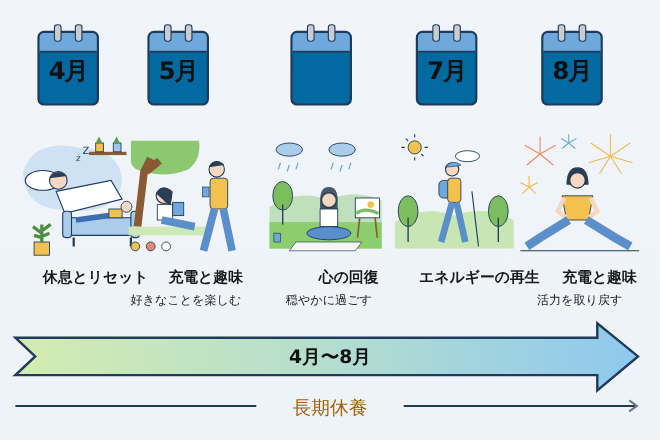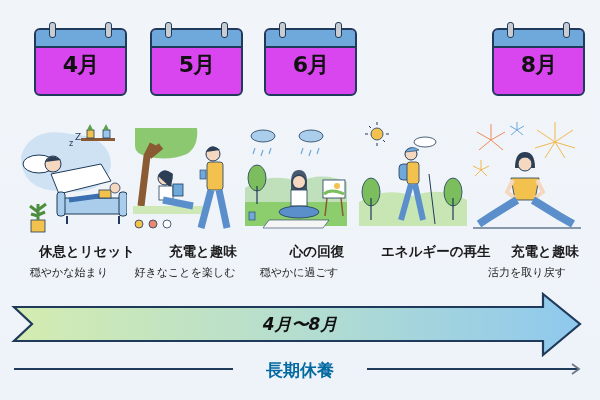--- a/index.html
+++ b/index.html
@@ -5,21 +5,21 @@
   html, body { margin: 0; padding: 0; }
   body {
     width: 600px; height: 400px; overflow: hidden; position: relative;
     background: linear-gradient(180deg, #f1f5fa 0%, #eef3f9 100%);
     font-family: "DejaVu Sans", "Liberation Sans", sans-serif;
     color: #1b1b1b;
   }
   .col { position: absolute; top: 0; width: 116px; height: 290px; }
   .cal {
     position: absolute; top: 28px; left: 50%; margin-left: -35px;
-    width: 93px; height: 68px; background: #d946ef;
+    width: 56px; height: 68px; background: #0369a1;
     border: 2px solid #1f3a5a; border-radius: 6px; box-sizing: border-box; overflow: visible;
   }
   .cal-head { height: 16px; background: #6fa9dc; border-bottom: 2px solid #1f3a5a; border-radius: 4px 4px 0 0; }
   .ring { position: absolute; top: -8px; width: 5px; height: 14px; background: #c9cdd2; border: 1.5px solid #1f3a5a; border-radius: 3px; }
   .ring.l { left: 13px; } .ring.r { right: 13px; }
   .cal-label {
     position: absolute; top: 20px; left: 0; right: 0; text-align: center;
     font-size: 22px; font-weight: bold; color: #111; letter-spacing: -1px;
   }
   .illus { position: absolute; top: 116px; left: 0; width: 116px; height: 120px; }
@@ -27,26 +27,26 @@
     position: absolute; top: 243px; left: -10px; right: -10px; text-align: center;
     font-size: 13.5px; font-weight: bold; color: #1a1a1a; white-space: nowrap; padding-left: 36px;
   }
   .sub {
     position: absolute; top: 265px; left: -10px; right: -10px; text-align: center;
     font-size: 11px; color: #222; white-space: nowrap;
   }
   .arrow-wrap { position: absolute; left: 0; top: 288px; width: 600px; height: 75px; }
   .arrow-label {
     position: absolute; top: 313px; left: 0; width: 600px; text-align: center;
-    font-size: 17px; font-weight: bold; color: #111; font-style: italic;
+    font-size: 17px; font-weight: bold; color: #111;
   }
   .bottom-line { position: absolute; top: 358px; left: 0; width: 600px; height: 24px; }
   .bottom-label {
     position: absolute; top: 359px; left: 225px; width: 150px; text-align: center;
-    font-size: 17px; font-weight: bold; color: #0369a1; background: transparent;
+    font-size: 17px; font-weight: normal; color: #a16207; background: transparent;
   }
 </style>
 </head>
 <body>
 
 <div class="col" style="left:11px;">
   <div class="cal">
     <div class="cal-head"></div>
     <span class="ring l"></span>
     <span class="ring r"></span>
@@ -70,24 +70,23 @@
     <rect x="108" y="76" width="8" height="24" rx="3" fill="#a9cdea" stroke="#1f3a5a" stroke-width="1"></rect>
     <path d="M58 84 L88 80" stroke="#3b6fb0" stroke-width="5"></path>
     <rect x="88" y="74" width="12" height="8" fill="#f2c14e" stroke="#1f3a5a" stroke-width="0.8"></rect>
     <circle cx="104" cy="72" r="5" fill="#f6d7bf" stroke="#1f3a5a" stroke-width="0.8"></circle>
     <rect x="20" y="104" width="14" height="12" fill="#f2c14e" stroke="#1f3a5a" stroke-width="0.8"></rect>
     <path d="M27 104 L27 88 M27 96 L19 90 M27 94 L35 88 M27 100 L20 98 M27 99 L34 96" stroke="#4e8d3d" stroke-width="3"></path>
     <line x1="56" y1="100" x2="56" y2="108" stroke="#1f3a5a" stroke-width="2"></line>
     <line x1="108" y1="100" x2="108" y2="108" stroke="#1f3a5a" stroke-width="2"></line>
   </svg>
   <div class="title">休息とリセット</div>
-  <div class="sub">穏やかな始まり</div>
-</div>
-
-<div class="col" style="left:127px;">
+</div>
+
+<div class="col" style="left:111px;">
   <div class="cal">
     <div class="cal-head"></div>
     <span class="ring l"></span>
     <span class="ring r"></span>
     <div class="cal-label">5月</div>
   </div>
   <svg class="illus" viewBox="0 0 116 120">
     <path d="M8 12 L70 12 Q72 30 60 38 Q40 46 20 40 Q8 38 8 30Z" fill="#8cc870"></path>
     <path d="M14 90 L20 40 L26 28 M22 40 L34 30" stroke="#8a5a32" stroke-width="7" fill="none"></path>
     <rect x="6" y="90" width="70" height="8" fill="#cfe8b8"></rect>
@@ -107,21 +106,20 @@
   </svg>
   <div class="title">充電と趣味</div>
   <div class="sub">好きなことを楽しむ</div>
 </div>
 
 <div class="col" style="left:241px;">
   <div class="cal">
     <div class="cal-head"></div>
     <span class="ring l"></span>
     <span class="ring r"></span>
-    <div class="cal-label">6月</div>
   </div>
   <svg class="illus" viewBox="0 0 116 120">
     <ellipse cx="22" cy="20" rx="12" ry="6" fill="#a9cdea" stroke="#1f3a5a" stroke-width="0.8"></ellipse>
     <ellipse cx="70" cy="20" rx="12" ry="6" fill="#a9cdea" stroke="#1f3a5a" stroke-width="0.8"></ellipse>
     <g stroke="#6fa9dc" stroke-width="1.2">
       <line x1="14" y1="32" x2="12" y2="38"></line>
         <line x1="22" y1="34" x2="20" y2="40"></line>
         <line x1="30" y1="32" x2="28" y2="38"></line>
       <line x1="62" y1="32" x2="60" y2="38"></line>
         <line x1="70" y1="34" x2="68" y2="40"></line>
@@ -142,20 +140,26 @@
     <path d="M83 78 Q90 72 103 78" stroke="#7cbd5e" stroke-width="3" fill="none"></path>
     <line x1="86" y1="82" x2="84" y2="100" stroke="#8a5a32" stroke-width="1.5"></line>
     <line x1="100" y1="82" x2="102" y2="100" stroke="#8a5a32" stroke-width="1.5"></line>
     <rect x="8" y="96" width="6" height="8" fill="#6fa9dc" stroke="#1f3a5a" stroke-width="0.6"></rect>
   </svg>
   <div class="title">心の回復</div>
   <div class="sub">穏やかに過ごす</div>
 </div>
 
 <div class="col" style="left:355px;">
+  <div class="cal">
+    <div class="cal-head"></div>
+    <span class="ring l"></span>
+    <span class="ring r"></span>
+    <div class="cal-label">7月</div>
+  </div>
   <svg class="illus" viewBox="0 0 116 120">
     <circle cx="22" cy="18" r="6" fill="#f2c14e" stroke="#1f3a5a" stroke-width="0.8"></circle>
     <g stroke="#1f3a5a" stroke-width="1">
         <line x1="22" y1="6" x2="22" y2="9"></line>
         <line x1="22" y1="27" x2="22" y2="30"></line>
         <line x1="10" y1="18" x2="13" y2="18"></line>
         <line x1="31" y1="18" x2="34" y2="18"></line>
         <line x1="14" y1="10" x2="16" y2="12"></line>
         <line x1="28" y1="24" x2="30" y2="26"></line>
       </g>

